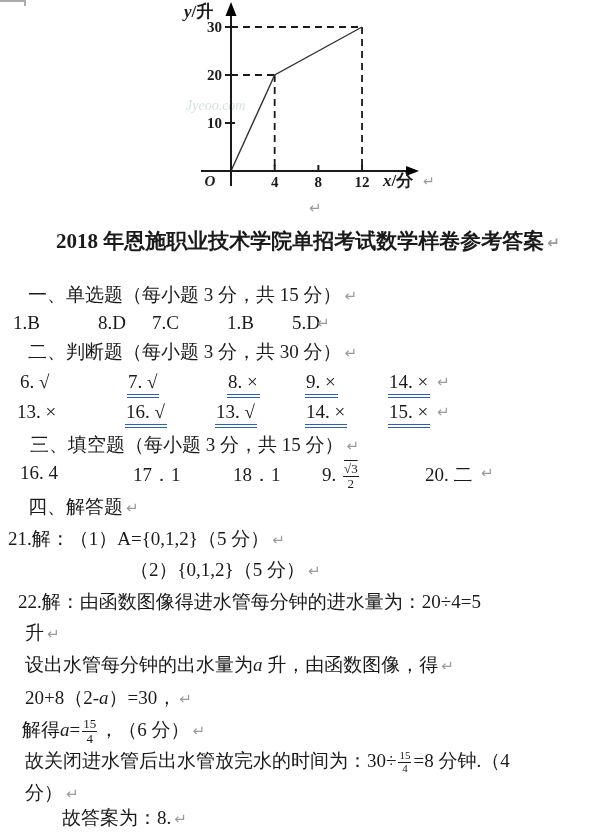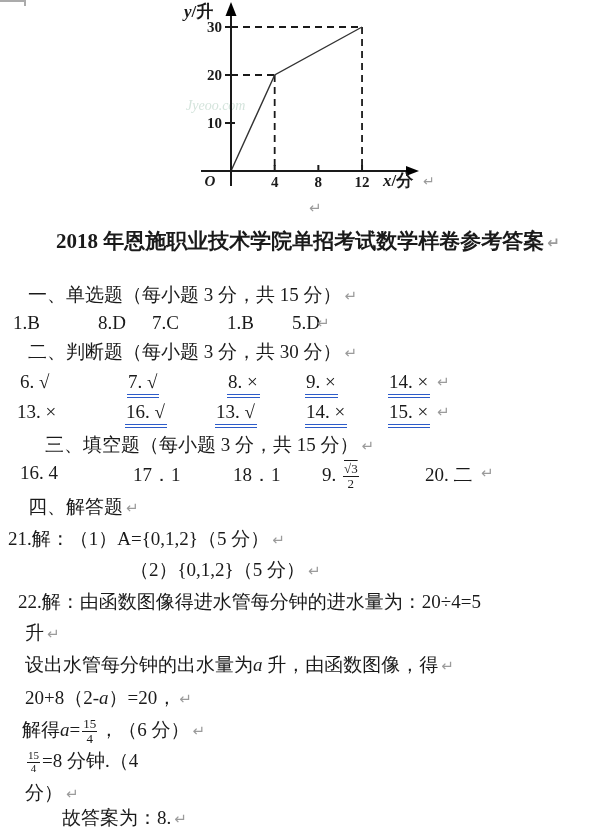--- a/index.html
+++ b/index.html
@@ -101,21 +101,21 @@
 
   <div class="row" style="top:401px">
     <span class="item" style="left:17px">13. ×</span>
     <span class="item u" style="left:125px">16. √</span>
     <span class="item u" style="left:215px">13. √</span>
     <span class="item u" style="left:305px">14. ×</span>
     <span class="item u" style="left:388px">15. ×</span>
     <span class="pm" style="left:437px">↵</span>
   </div>
 
-  <div class="line" style="left:45px;top:433px"><span>三、填空题（每小题 3 分，共 15 分）</span><span class="pm">↵</span></div>
+  <div class="line" style="left:30px;top:433px"><span>三、填空题（每小题 3 分，共 15 分）</span><span class="pm">↵</span></div>
 
   <div class="row" style="top:462px">
     <span class="item" style="left:20px">16. 4</span>
     <span class="item" style="left:133px">17．1</span>
     <span class="item" style="left:233px">18．1</span>
     <span class="item" style="left:322px"><span>9. </span><span class="frac"><span class="fn ol">√3</span><span class="fd">2</span></span></span>
     <span class="item" style="left:425px">20. 二</span>
     <span class="pm" style="left:481px">↵</span>
   </div>
 
@@ -124,23 +124,23 @@
   <div class="line" style="left:8px;top:527px"><span>21.解：（1）A={0,1,2}（5 分）</span><span class="pm">↵</span></div>
 
   <div class="line" style="left:130px;top:558px"><span>（2）{0,1,2}（5 分）</span><span class="pm">↵</span></div>
 
   <div class="line" style="left:18px;top:590px"><span>22.解：由函数图像得进水管每分钟的进水量为：20÷4=5</span></div>
 
   <div class="line" style="left:25px;top:621px"><span>升</span><span class="pm">↵</span></div>
 
   <div class="line" style="left:25px;top:653px"><span>设出水管每分钟的出水量为</span><span class="var">a</span><span> 升，由函数图像，得</span><span class="pm">↵</span></div>
 
-  <div class="line" style="left:25px;top:686px"><span>20+8（2-</span><span class="var">a</span><span>）=20，</span><span class="pm">↵</span></div>
+  <div class="line" style="left:25px;top:686px"><span>20+8（2-</span><span class="var">a</span><span>）=30，</span><span class="pm">↵</span></div>
 
   <div class="line" style="left:22px;top:717px"><span>解得</span><span class="var">a</span><span>=</span><span class="frac"><span class="fn">15</span><span class="fd">4</span></span><span>，（6 分）</span><span class="pm">↵</span></div>
 
-  <div class="line" style="left:25px;top:749px"><span class="frac sm"><span class="fn">15</span><span class="fd">4</span></span><span>=8 分钟.（4</span></div>
+  <div class="line" style="left:25px;top:749px"><span>故关闭进水管后出水管放完水的时间为：30÷</span><span class="frac sm"><span class="fn">15</span><span class="fd">4</span></span><span>=8 分钟.（4</span></div>
 
   <div class="line" style="left:25px;top:781px"><span>分）</span><span class="pm">↵</span></div>
 
   <div class="line" style="left:62px;top:806px"><span>故答案为：8.</span><span class="pm">↵</span></div>
 
 </div>
 
 </body></html>

